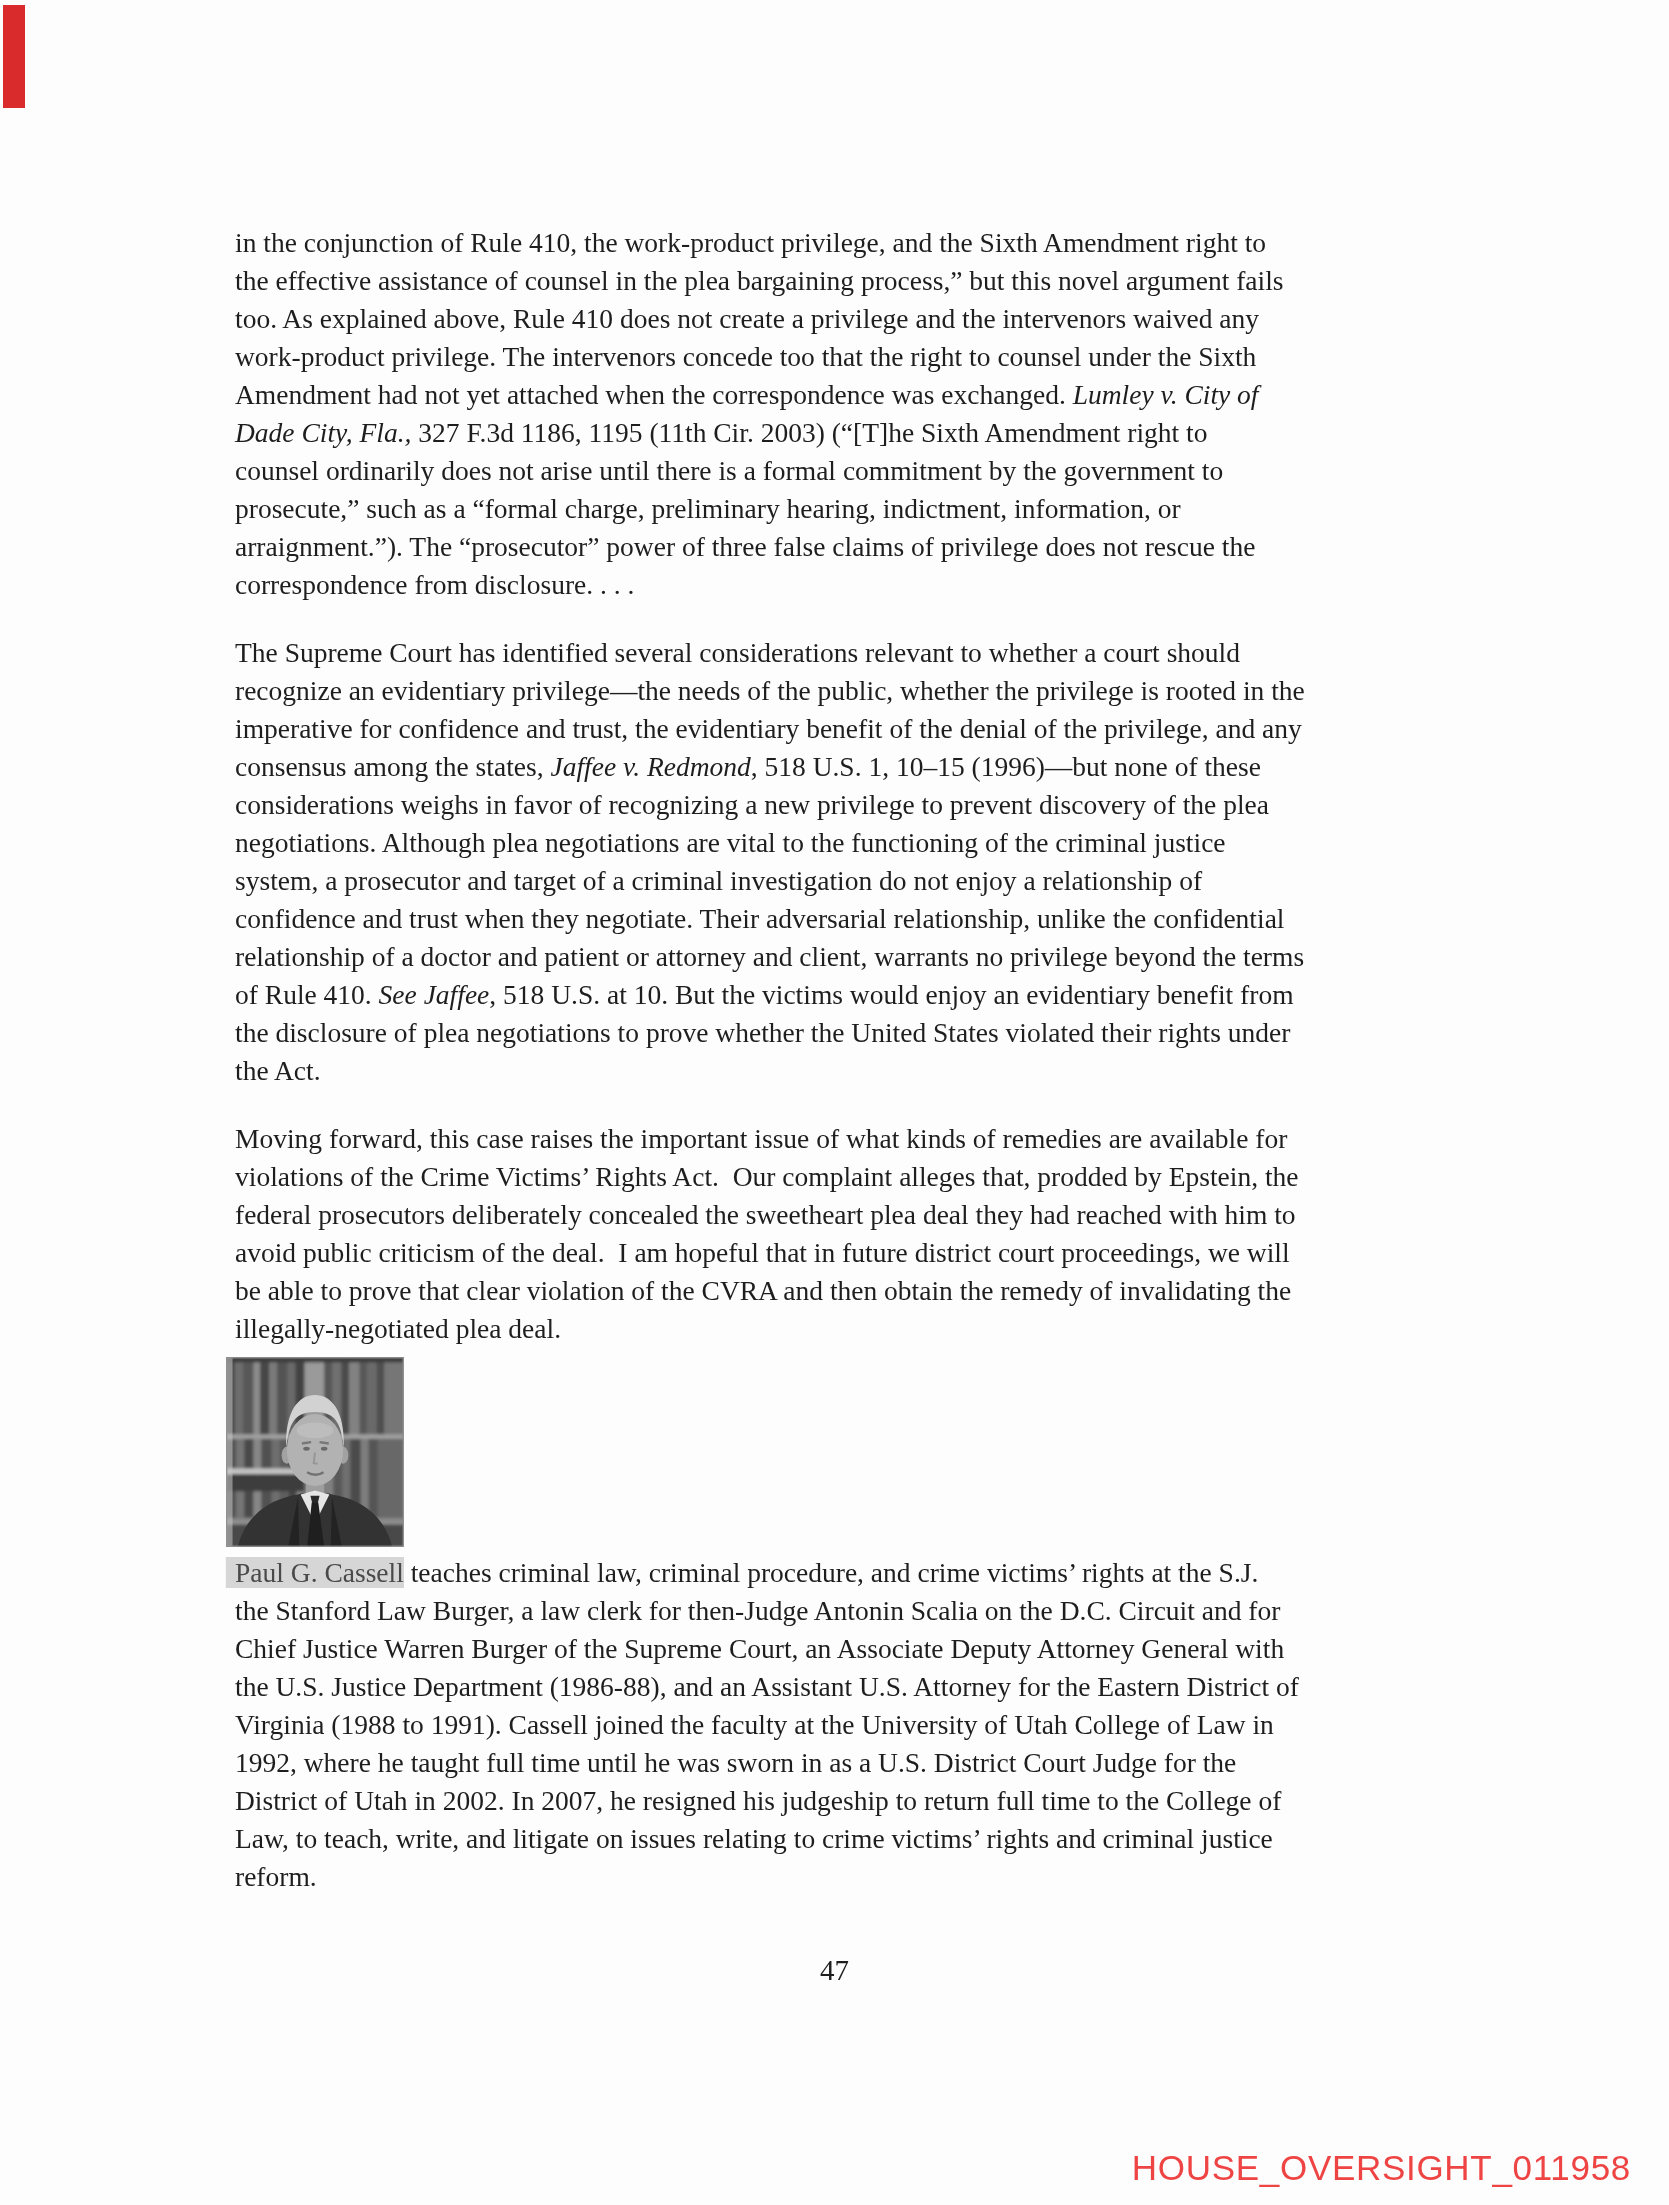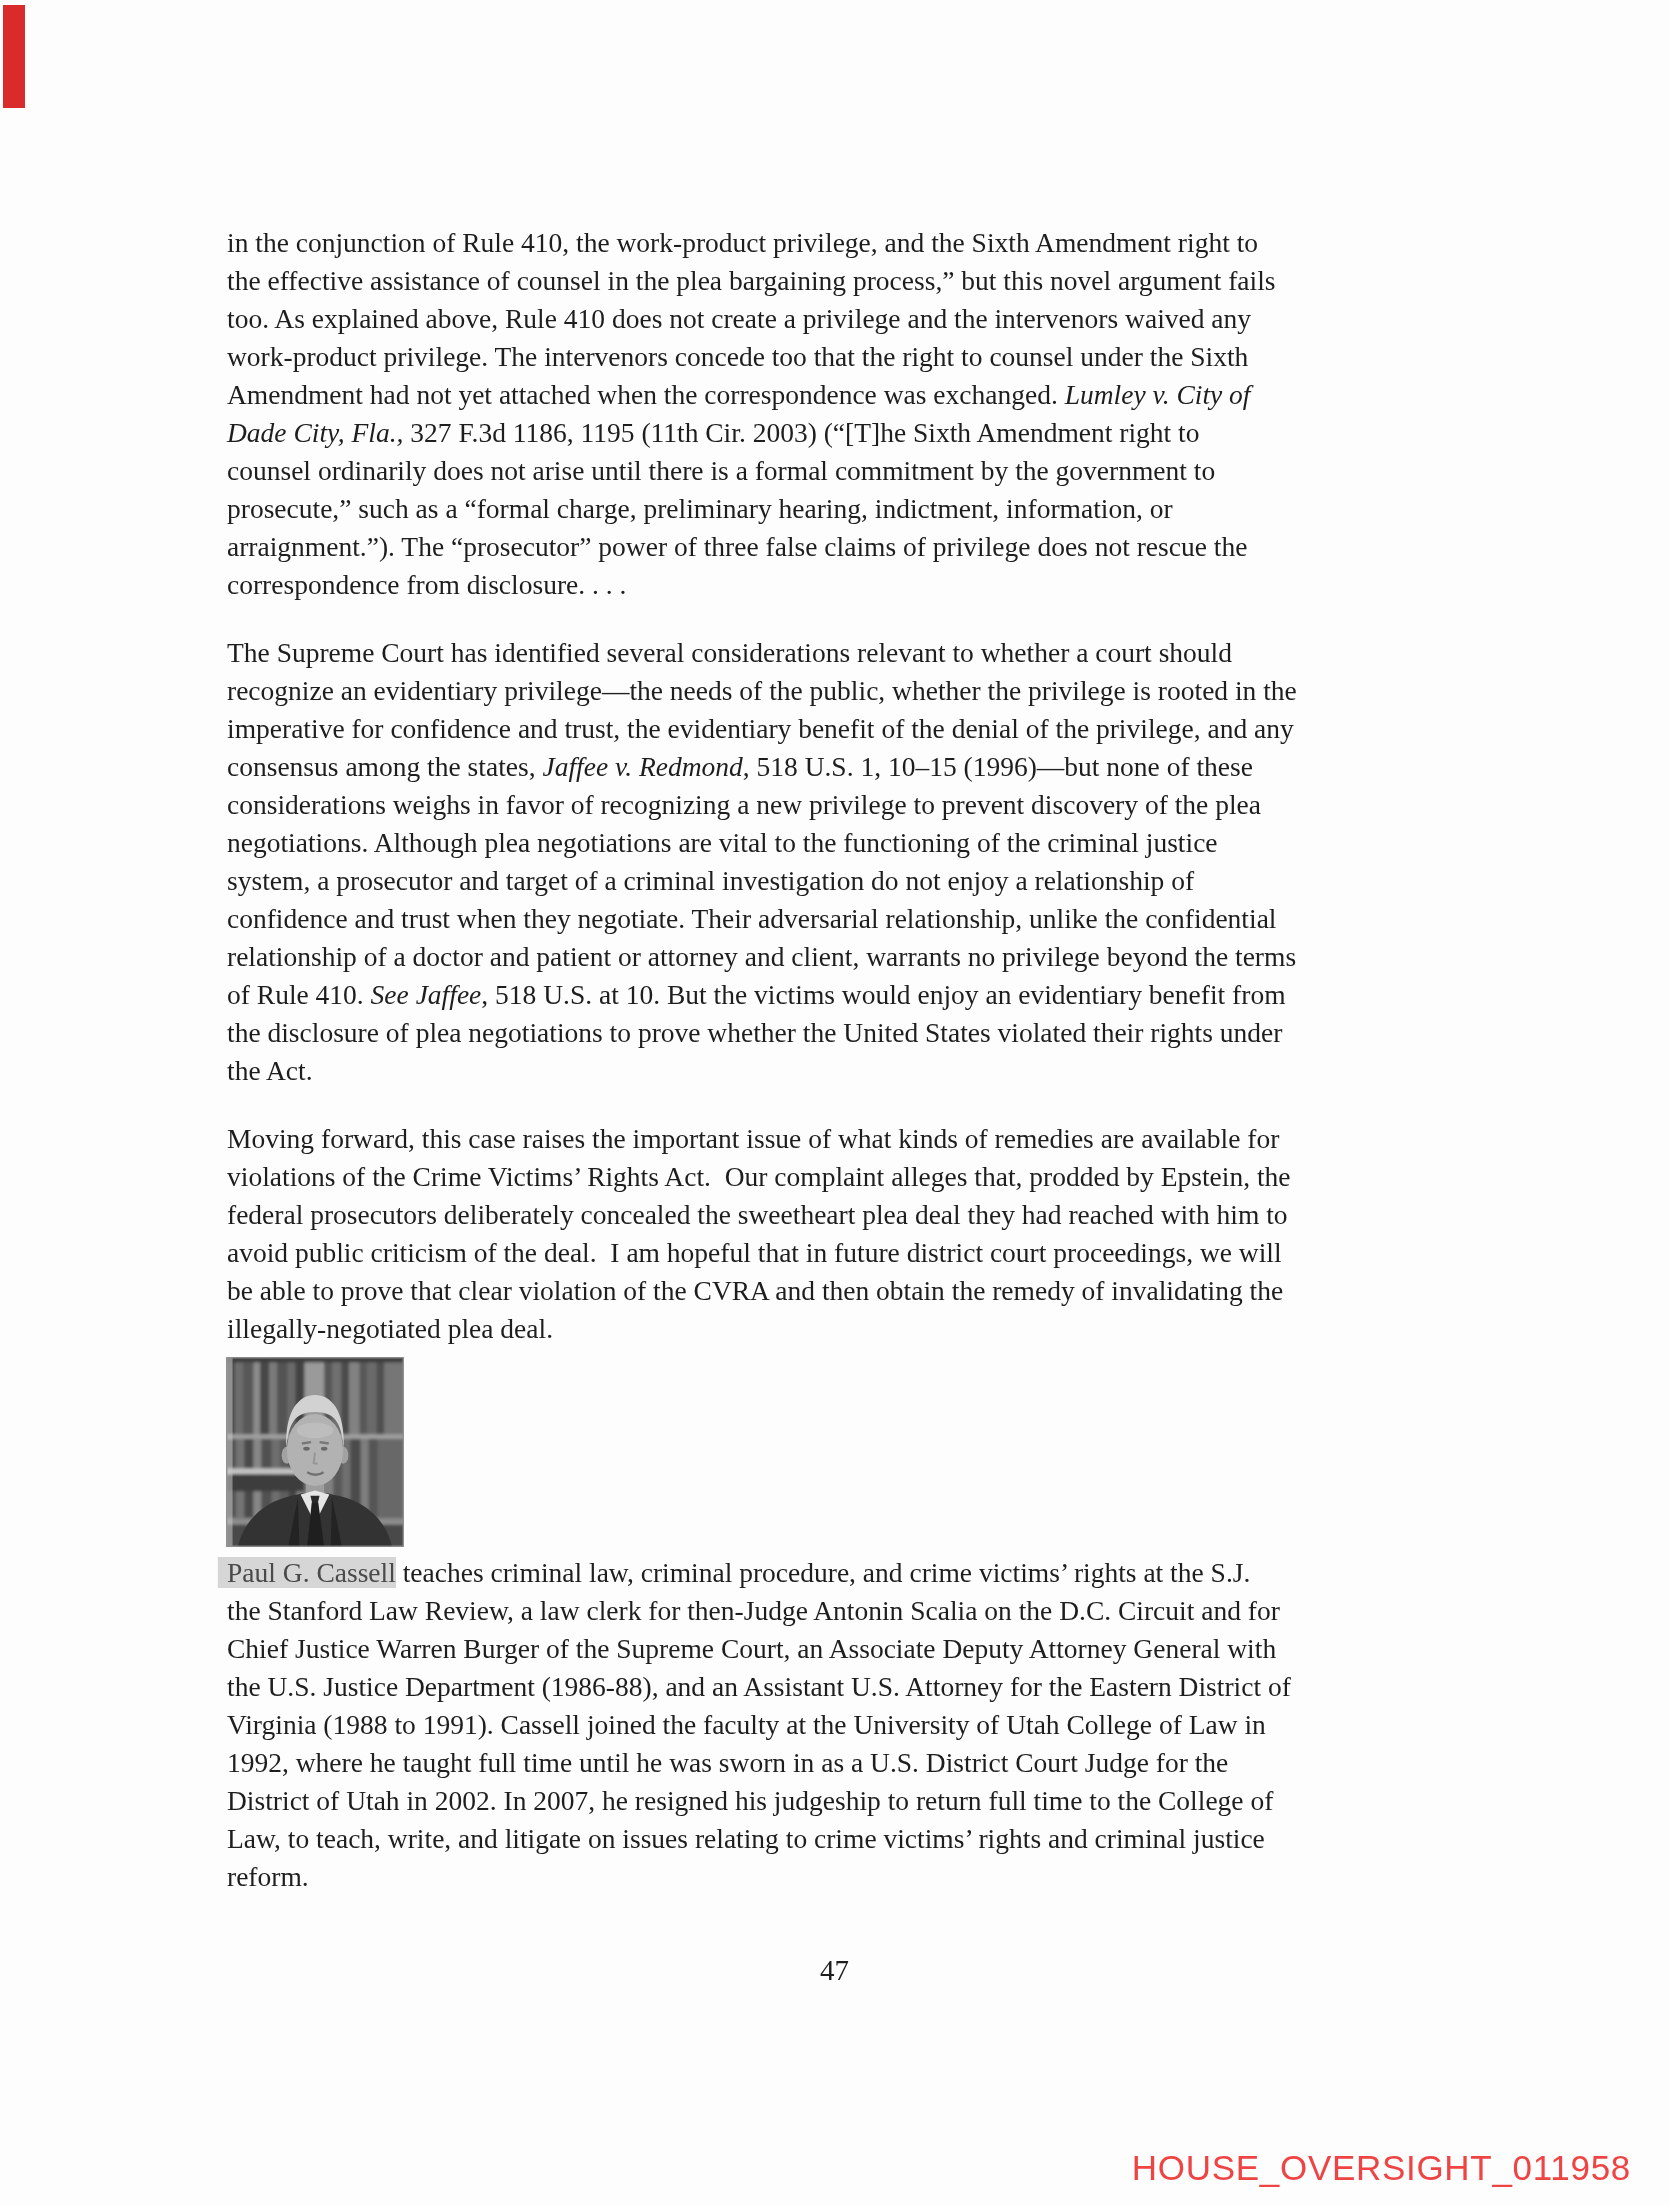--- a/index.html
+++ b/index.html
@@ -21,21 +21,21 @@
   }
   .content {
     position: absolute;
     left: 219px;
     top: 224px;
     width: 1244px;
     color: var(--ink, #1e1e1e);
     font-size: 27.5px;
     line-height: 38px;
   }
-  .para { margin: 0 0 30px 8px; }
+  .para { margin: 0 0 30px 16px; }
   .para:last-child { margin-bottom: 0; }
   .line { white-space: pre; }
   .it { font-style: italic; }
   .hl {
     background: var(--highlight, #d6d6d6);
     color: #4a4a4a;
     box-shadow: -9.2px 0 0 var(--highlight, #d6d6d6);
   }
   .photo-wrap {
     width: 178px;
@@ -179,21 +179,21 @@
           <path d="M124,176 C132,181 142,181 149,176" stroke="#555555" stroke-width="3.5" opacity="0.7" fill="none"></path>
         </g>
         <rect x="0" y="0" width="10" height="290" fill="#c9c9c9" opacity="0.55"></rect>
         <rect x="1" y="1" width="270" height="288" fill="none" stroke="#909090" stroke-width="2"></rect>
       </svg>
     </div>
 
     <div>
         <div class="para">
           <div class="line"><span class="hl">Paul G. Cassell</span><span> teaches criminal law, criminal procedure, and crime victims’ rights at the S.J.</span></div>
-          <div class="line"><span>the Stanford Law Review, a law clerk for then-Judge Antonin Scalia on the D.C. Circuit and for</span></div>
+          <div class="line"><span>the Stanford Law Burger, a law clerk for then-Judge Antonin Scalia on the D.C. Circuit and for</span></div>
           <div class="line"><span>Chief Justice Warren Burger of the Supreme Court, an Associate Deputy Attorney General with</span></div>
           <div class="line"><span>the U.S. Justice Department (1986-88), and an Assistant U.S. Attorney for the Eastern District of</span></div>
           <div class="line"><span>Virginia (1988 to 1991). Cassell joined the faculty at the University of Utah College of Law in</span></div>
           <div class="line"><span>1992, where he taught full time until he was sworn in as a U.S. District Court Judge for the</span></div>
           <div class="line"><span>District of Utah in 2002. In 2007, he resigned his judgeship to return full time to the College of</span></div>
           <div class="line"><span>Law, to teach, write, and litigate on issues relating to crime victims’ rights and criminal justice</span></div>
           <div class="line"><span>reform.</span></div>
         </div>
       </div>
 

